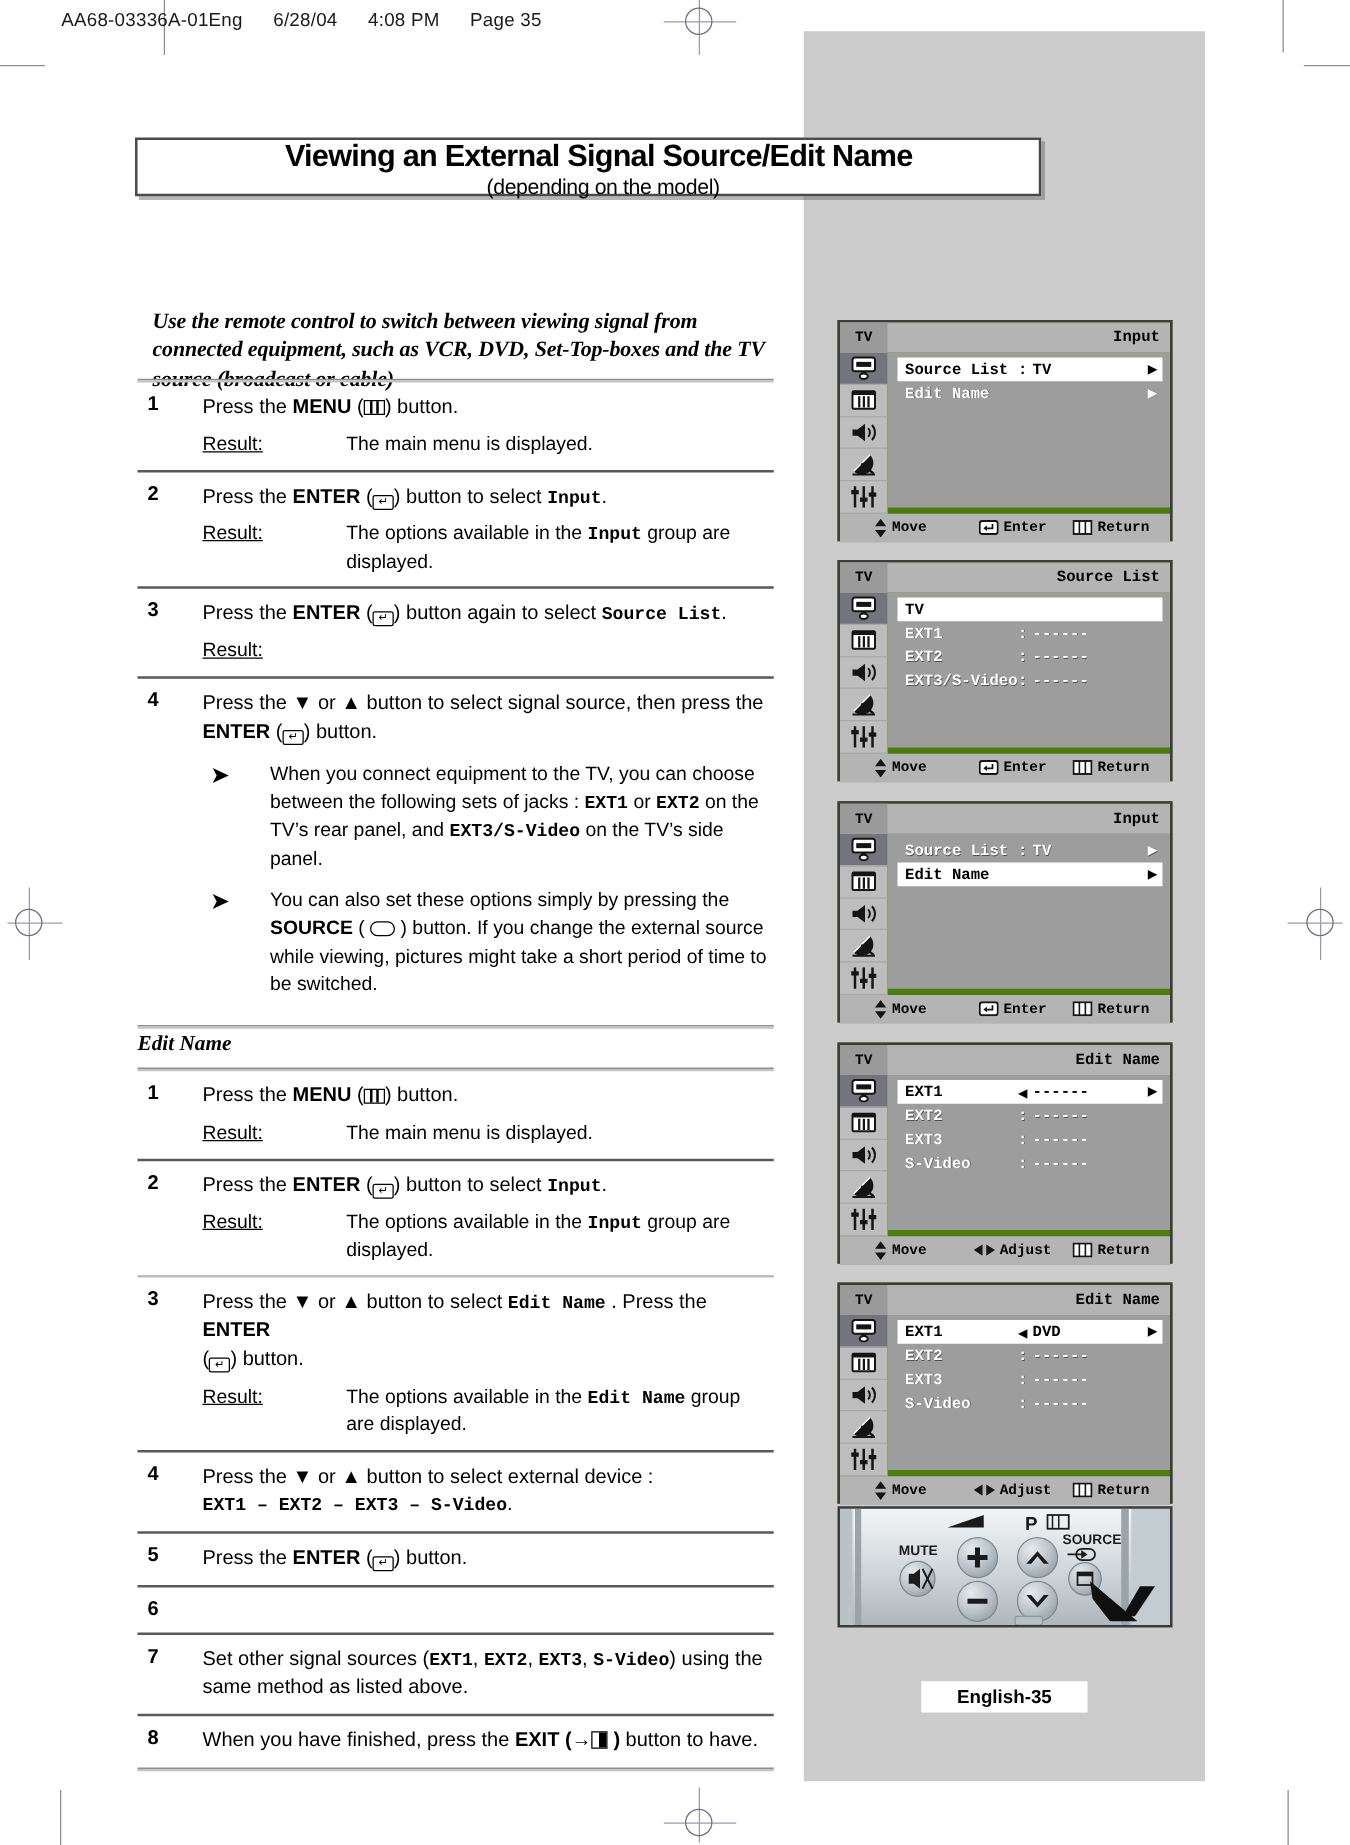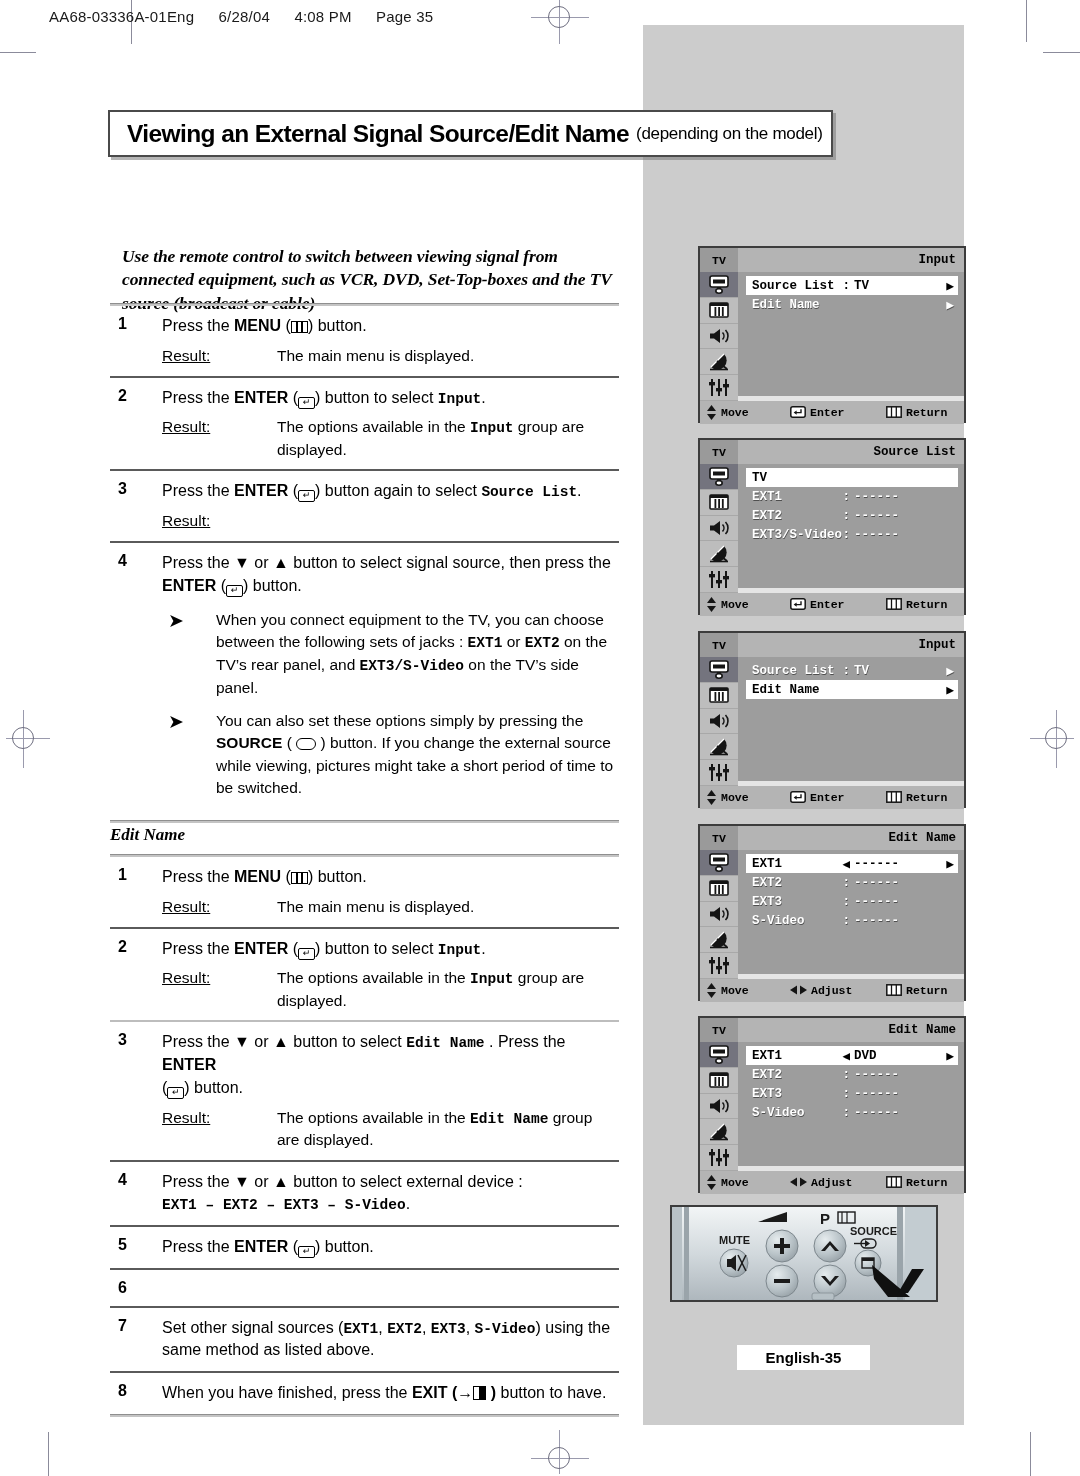--- a/index.html
+++ b/index.html
@@ -25,21 +25,21 @@
               white-space:nowrap;color:#1a1a1a;}
   .fileheader span{margin-right:20px;}
 
   
   .graypanel{position:absolute;left:643px;top:25px;width:321px;height:1400px;background:#cccccc;}
 
   
   .titlebar{position:absolute;left:108px;top:110px;width:725px;height:47px;
             background:#ffffff;border:2px solid #4a4a4a;box-sizing:border-box;
             box-shadow:3px 3px 0 rgba(120,120,120,.55);
-            display:flex;align-items:center;padding-left:17px;}
+            display:flex;align-items:center;padding-left:17px;flex-direction:column;}
   .titlebar .t1{font-size:24.5px;font-weight:bold;letter-spacing:-.6px;}
   .titlebar .t2{font-size:17px;letter-spacing:-.3px;margin-left:7px;}
 
   
   .intro{position:absolute;left:122px;top:210px;width:505px;
          font-size:17.5px;font-style:italic;font-weight:bold;line-height:1.33;
          font-family:"Liberation Serif",serif;letter-spacing:-.1px;margin-top:35px;}
 
   
   .steps{position:absolute;left:110px;width:509px;}
@@ -71,44 +71,44 @@
   .gl-menu{width:17px;height:12px;border:1.6px solid #000;box-sizing:border-box;position:relative;}
   .gl-menu:before,.gl-menu:after{content:"";position:absolute;top:0;bottom:0;width:1.6px;background:#000;}
   .gl-menu:before{left:4.2px;} .gl-menu:after{left:9px;}
   .gl-enter{width:17px;height:12px;border:1.6px solid #000;border-radius:2px;box-sizing:border-box;
             position:relative;font-size:9px;line-height:9px;text-align:center;color:#000;}
   .gl-src{width:20px;height:12px;border:1.6px solid #000;border-radius:6px;box-sizing:border-box;position:relative;}
   .gl-exit{width:13px;height:14px;border:1.6px solid #000;box-sizing:border-box;
            background:linear-gradient(to right,#fff 0 45%,#000 45% 100%);}
 
   
-  .osd{position:absolute;left:698px;width:268px;height:177px;
-       border:2px solid #3c3c3c;box-sizing:border-box;background:#e5e5e5;
-       font-family:"Liberation Mono","DejaVu Sans Mono",monospace;}
+  .osd{position:absolute;left:670px;width:268px;height:177px;
+       border:2px solid #3c3c3c;box-sizing:border-box;background:#4d7c0f;
+       font-family:"Liberation Mono","DejaVu Sans Mono",monospace;margin-top:10px;}
   .osd .titlerow{height:24px;background:#b4b4b4;display:flex;align-items:center;position:relative;}
   .osd .tvtag{width:38px;height:24px;background:#9a9a9a;display:flex;align-items:center;
               justify-content:center;font-size:11.5px;font-weight:bold;color:#000;}
   .osd .osdtitle{position:absolute;right:8px;font-size:12.5px;font-weight:bold;color:#000;}
   .osd .bodyrow{display:flex;height:min-content;}
   .osd .sidebar{width:38px;flex:none;background:#bdbdbd;}
   .osd .sideicon{height:24.8px;display:flex;align-items:center;justify-content:center;
                  border-bottom:1px solid #a8a8a8;}
   .osd .sideicon.sel{background:#74747e;}
   .osd .content{flex:1;background:#9d9d9d;padding:4px 6px 4px 8px;height:124px;box-sizing:border-box;}
   .osd .mrow{display:flex;align-items:center;height:19px;padding:0 4px 0 6px;
              font-size:12.5px;font-weight:bold;color:#ffffff;
              text-shadow:0.5px 0.5px 0 rgba(60,60,60,.8);}
   .osd .mrow.sel{background:#ffffff;color:#000;text-shadow:none;}
   .osd .mlabel{flex:none;}
   .osd .msep{margin-left:auto;padding-right:4px;}
   .osd .mval{width:86px;flex:none;}
   .osd .arr{width:14px;text-align:right;font-size:13px;}
   .osd .footer{height:23px;background:#b4b4b4;display:flex;align-items:center;
                font-size:11.5px;font-weight:bold;color:#000;}
-  .osd .fitem{display:flex;align-items:center;gap:4px;}
+  .osd .fitem{display:flex;align-items:center;gap:4px;justify-content:center;}
   .osd .f1{margin-left:6px;width:84px;}
   .osd .f2{width:96px;}
   .osd .f3{}
 
   .ico{display:block;}
 
   
   .panel{position:absolute;left:670px;top:1205px;width:268px;height:97px;
          border:2px solid #3c3c3c;box-sizing:border-box;overflow:hidden;
          background:linear-gradient(to bottom,#e9eef0,#cdd4d8 55%,#b9c1c6);}

